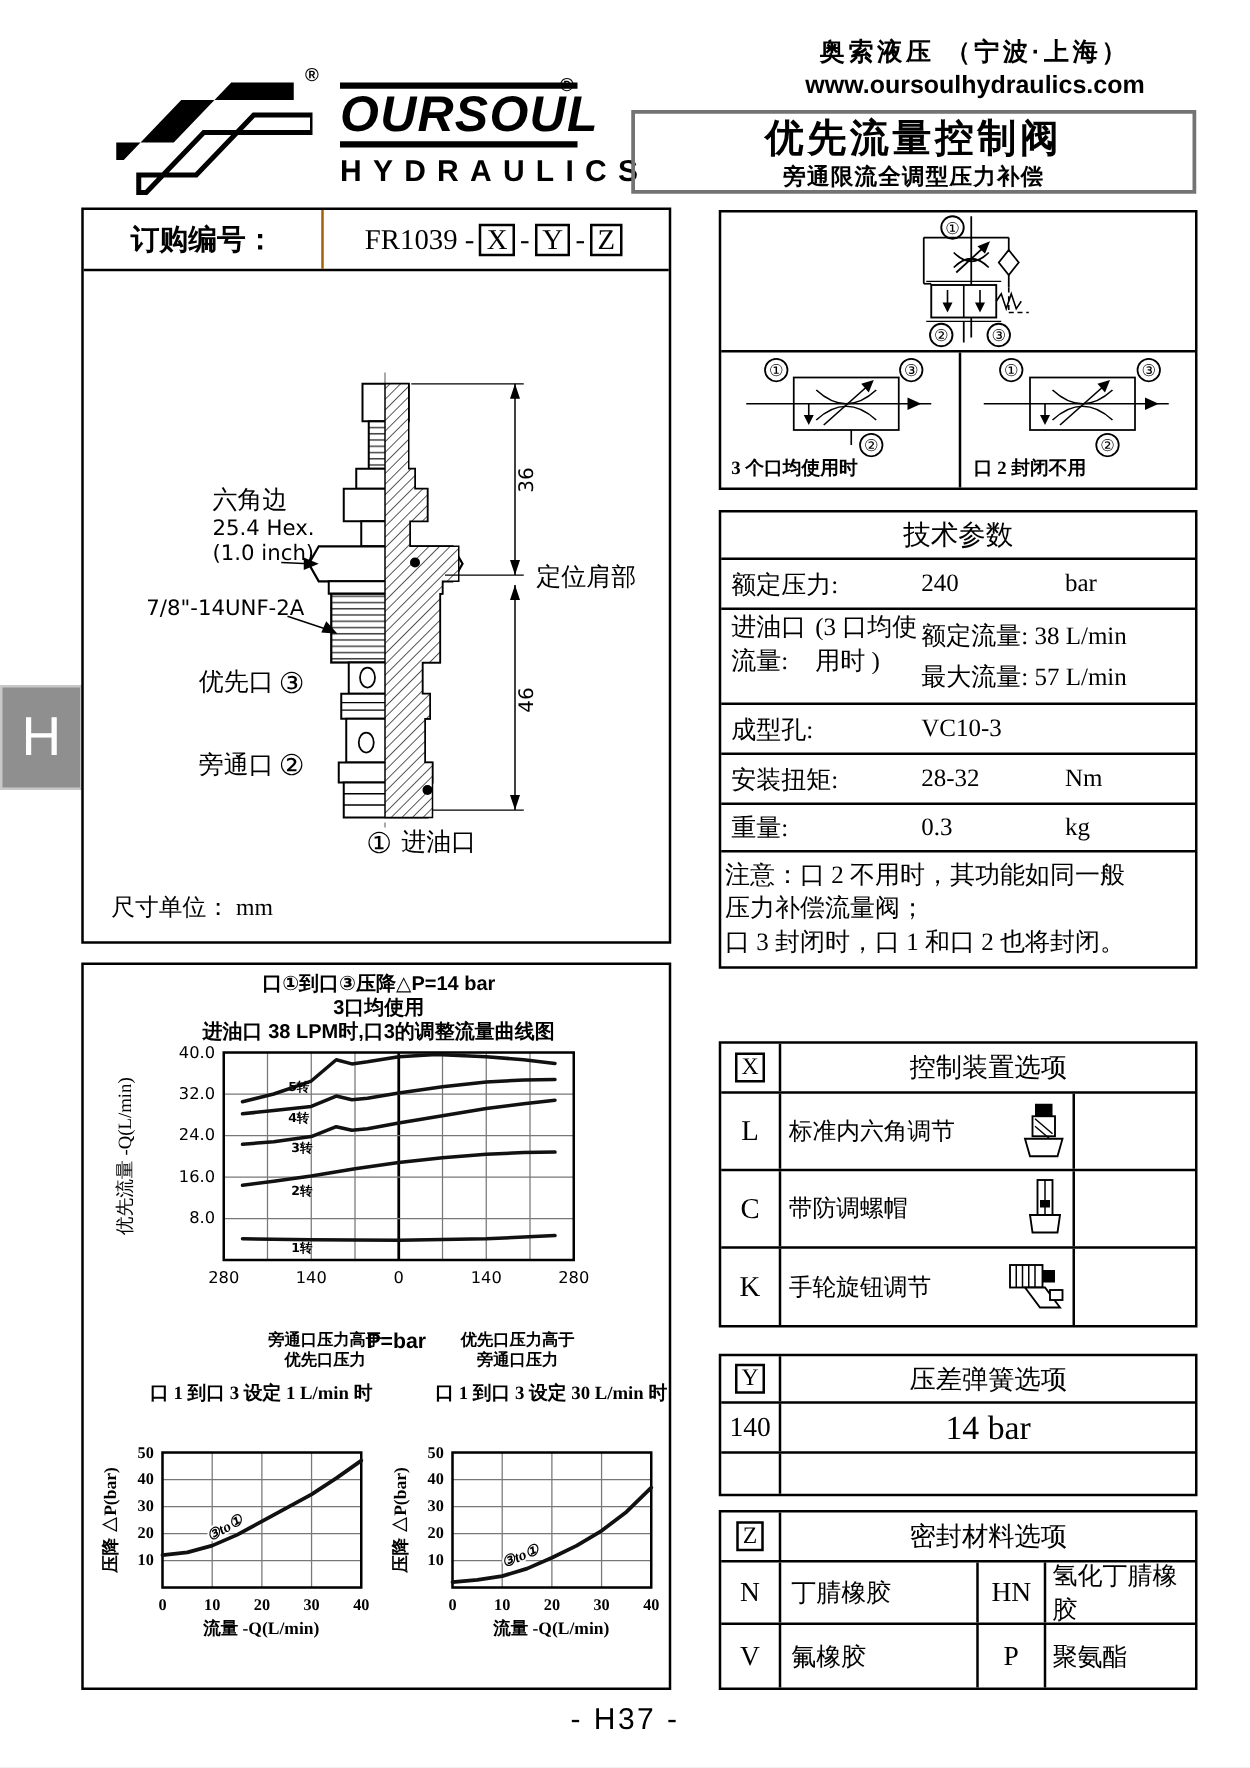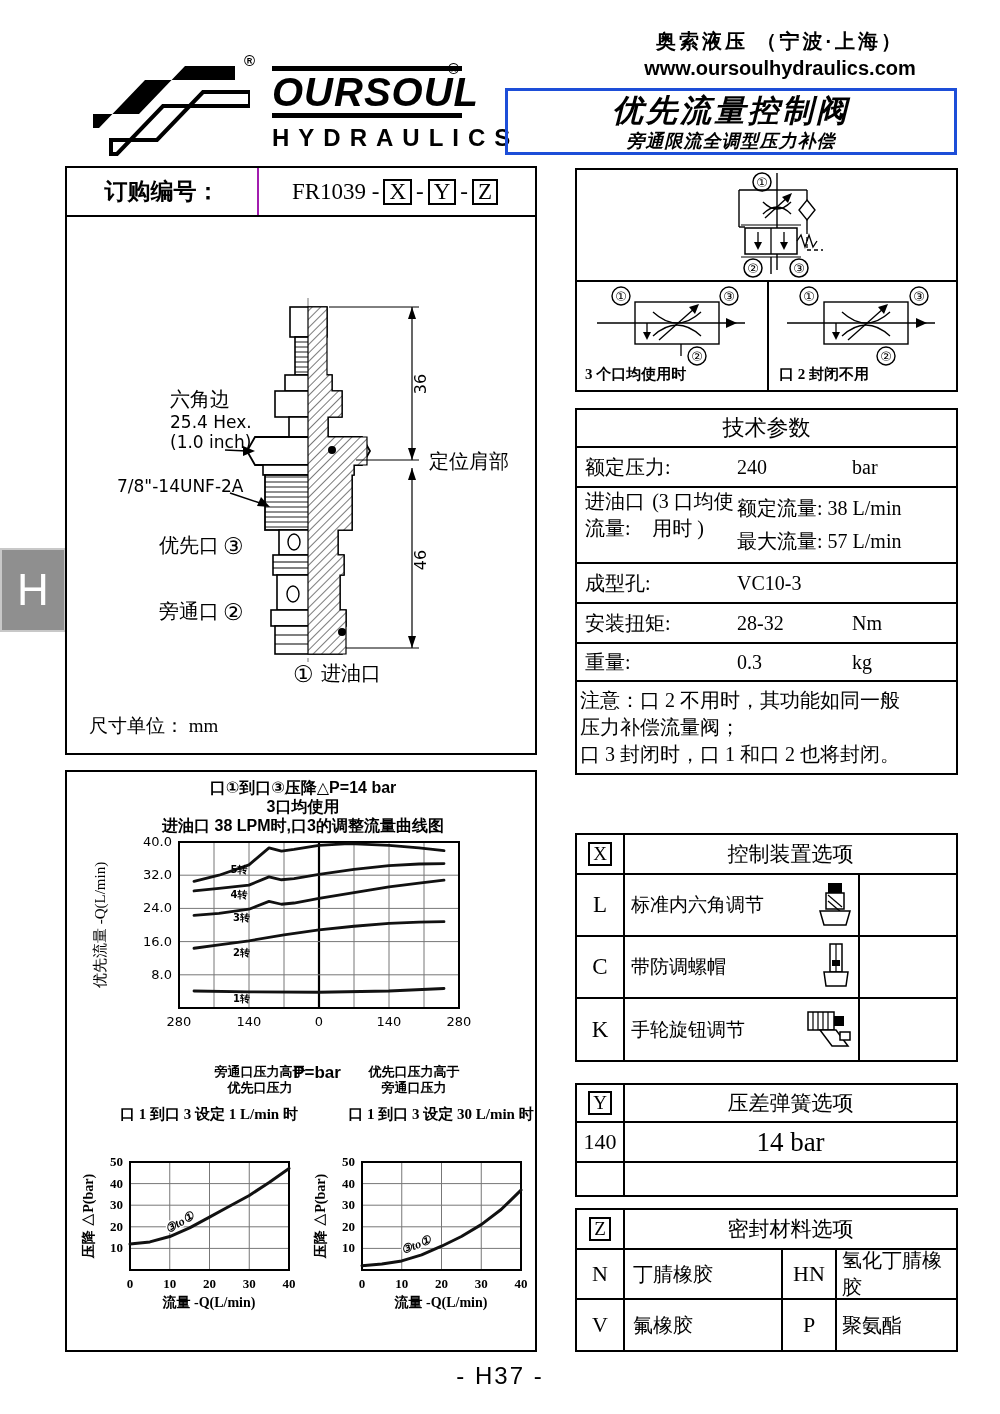--- a/index.html
+++ b/index.html
@@ -8,26 +8,26 @@
   .abs{position:absolute;}
   .box{border:2px solid #000;box-sizing:border-box;}
   
   .brandbar{height:5px;background:#000;}
   .brandword{font-family:"Liberation Sans","DejaVu Sans",sans-serif;font-style:italic;font-weight:900;
              font-size:40px;letter-spacing:1px;line-height:42px;}
   .brandsub{font-family:"Liberation Sans","DejaVu Sans",sans-serif;font-weight:600;font-size:24px;letter-spacing:9px;}
   .reg{font-family:"Liberation Sans",sans-serif;font-size:15px;font-weight:700;}
   .company{font-family:"Liberation Sans","DejaVu Sans",sans-serif;font-weight:700;font-size:20px;letter-spacing:3px;text-align:center;}
   .website{font-family:"Liberation Sans","DejaVu Sans",sans-serif;font-weight:700;font-size:20px;letter-spacing:0;text-align:center;}
-  .titlebox{border:3px solid #1d4ed8;box-sizing:border-box;text-align:center;font-style:italic;}
+  .titlebox{border:3px solid #737373;box-sizing:border-box;text-align:center;}
   .title1{font-size:31px;font-weight:700;letter-spacing:3px;line-height:38px;margin-top:1px;}
   .title2{font-size:18px;font-weight:700;letter-spacing:1px;line-height:22px;}
   
   .order-head{display:flex;height:47px;border-bottom:2px solid #000;}
-  .order-label{width:192px;border-right:2px solid #a21caf;box-sizing:border-box;display:flex;align-items:center;justify-content:center;
+  .order-label{width:192px;border-right:2px solid #a16207;box-sizing:border-box;display:flex;align-items:center;justify-content:center;
                font-size:23px;font-weight:700;}
   .order-code{flex:1;display:flex;align-items:center;justify-content:center;font-size:23px;text-align:right;}
   .codebox{display:inline-block;border:2px solid #000;line-height:22px;padding:0 4px;margin:0 4px;}
   .unitnote{font-size:19px;}
   
   .cht-title{font-family:"Liberation Sans","DejaVu Sans",sans-serif;font-weight:700;font-size:16px;text-align:center;line-height:19px;}
   .tick{font:13px "DejaVu Sans",sans-serif;fill:#000;}
   .tick-s{font:bold 13px "Liberation Serif",serif;fill:#000;}
   .ctitle{font:bold 15px "Liberation Serif",serif;fill:#000;}
   .alabel{font:bold 14px "Liberation Serif",serif;fill:#000;}

